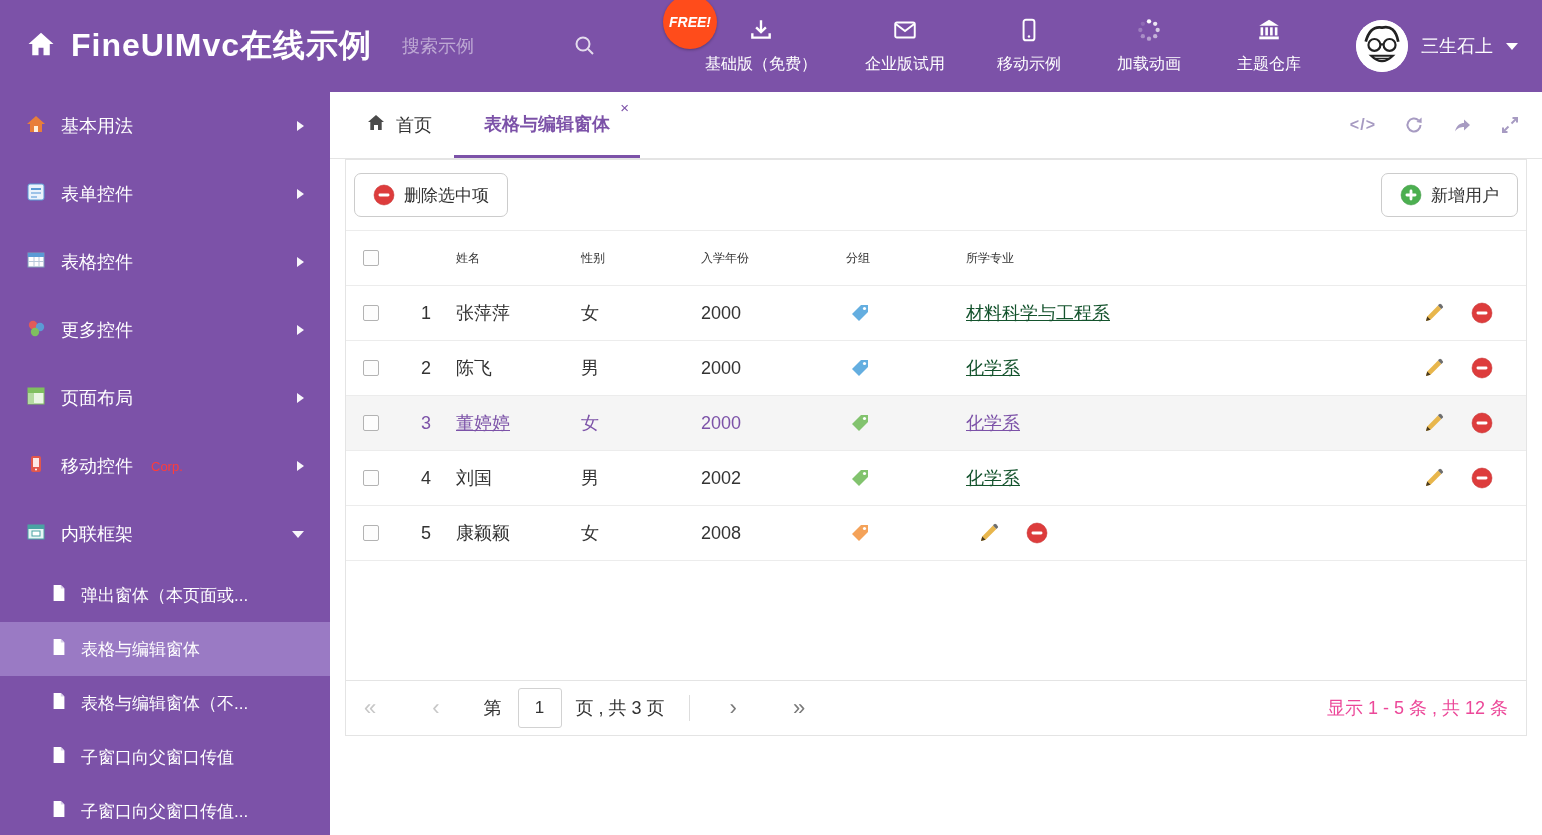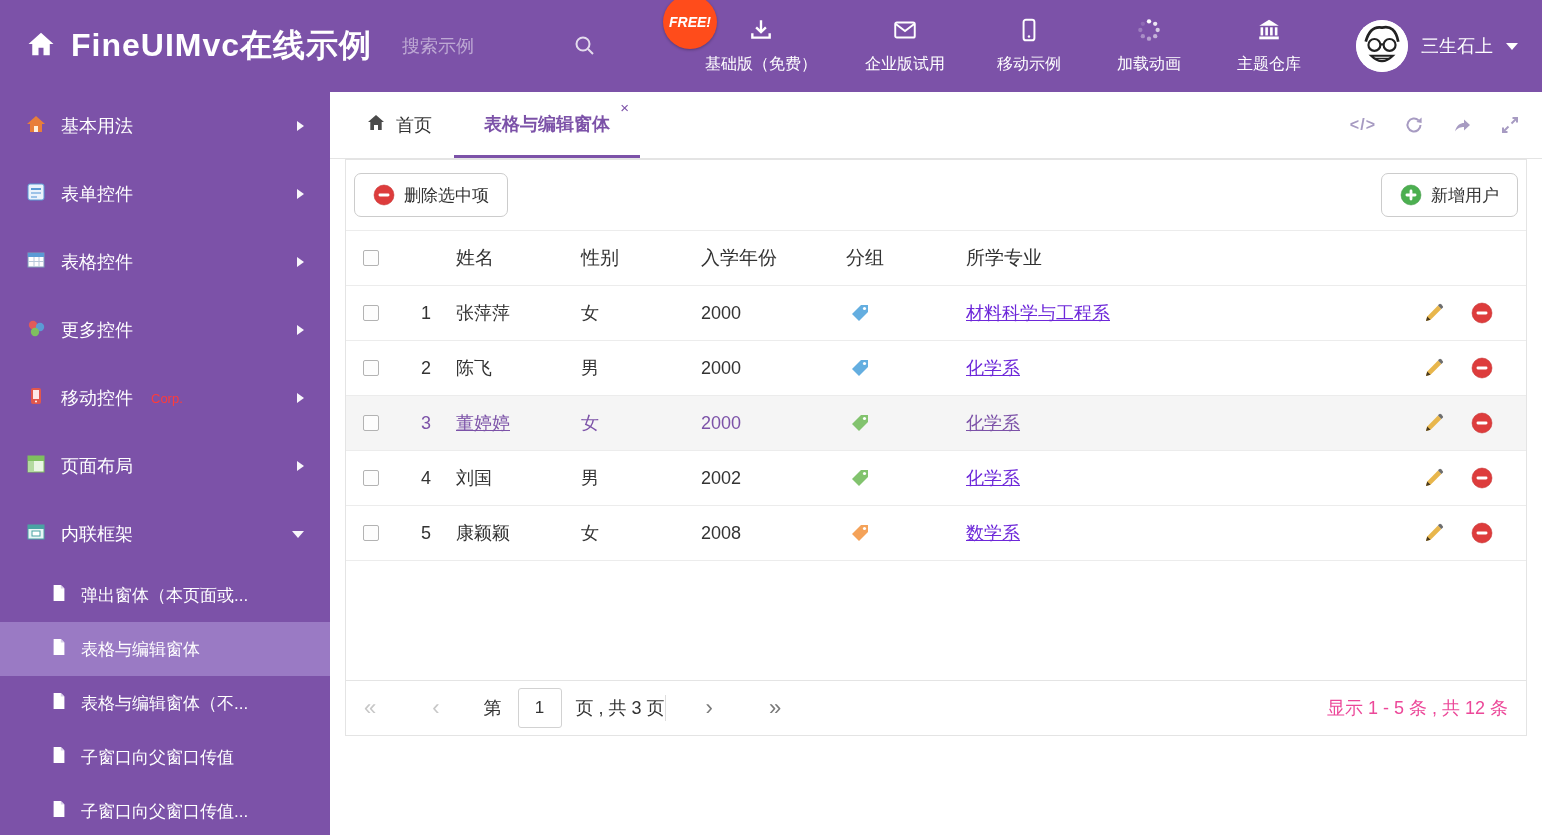--- a/index.html
+++ b/index.html
@@ -71,43 +71,43 @@
 
   .panel{margin:0 15px;border:1px solid var(--border);height:577px;display:flex;flex-direction:column;background:#fff}
   .toolbar{display:flex;justify-content:space-between;align-items:center;padding:13px 8px;
            border-bottom:1px solid #ececec}
   .btn{display:inline-flex;align-items:center;gap:9px;height:44px;padding:0 18px;border:1px solid #ccc;
        border-radius:7px;background:#fff;font-size:17px;color:#333;cursor:pointer;font-family:inherit}
   .btn .bicon{display:flex}
 
   .grid-head,.grid-row{display:grid;grid-template-columns:50px 60px 125px 120px 145px 120px 445px 1fr;
                        align-items:center;height:55px;border-bottom:1px solid #ececec;font-size:18px;color:#333}
-  .grid-head{font-size:19px}
+  .grid-head{font-size:12px}
   .grid-head .hcell{cursor:pointer}
   .cell-check{display:flex;justify-content:center}
   .checkbox{width:16px;height:16px;border:1px solid #b3b3b3;border-radius:2px;background:#fdfdfd;cursor:pointer}
   .cell-num{text-align:center}
-  .link{color:#6d28d9;text-decoration:underline;cursor:pointer}
+  .link{color:#14532d;text-decoration:underline;cursor:pointer}
   .cell-group{display:flex;align-items:center;padding-left:4px}
   .tagwrap{display:flex}
   .cell-actions{display:flex;align-items:center;gap:26px;padding-left:12px}
   .act{cursor:pointer;display:flex}
   .grid-row.selected{background:#f5f5f5;color:var(--purple)}
   .grid-row.selected .cell-num{color:var(--purple)}
   .grid-row.selected .cell-name{text-decoration:underline}
   .grid-row.selected .link{color:var(--purple)}
   .grid-spacer{flex:1}
 
   .pager{border-top:1px solid var(--border);height:55px;display:flex;align-items:center;
          padding:0 18px;font-size:18px;color:#333}
   .pg{cursor:pointer;font-size:22px;line-height:1;user-select:none}
   .pg.disabled{color:#c7c7c7}
   .pg.enabled{color:#7a7a7a}
   .mr56{margin-right:56px}.mr44{margin-right:44px}.mr16{margin-right:16px}
-  .mr14{margin-right:14px}.mr24{}.mr40{margin-right:40px}
+  .mr14{margin-right:14px}.mr24{margin-right:24px}.mr40{margin-right:40px}
   .page-input{width:44px;height:40px;border:1px solid #d2d2d2;border-radius:3px;text-align:center;
               font-size:17px;color:#333;font-family:inherit;outline:none}
   .pager-divider{width:1px;height:26px;background:#ddd}
   .pager-summary{margin-left:auto;font-size:18px;color:#ec4899}
   .hidden-defs{position:absolute;width:0;height:0;overflow:hidden}
 </style>
 </head>
 <body>
 
 <svg class="hidden-defs" aria-hidden="true">
@@ -279,38 +279,38 @@
             <circle cx="14" cy="9" r="4.2" fill="#5b9bd5"></circle>
             <circle cx="9" cy="14" r="4.2" fill="#7fbf5f"></circle>
           </svg>
       </span>
       <span>更多控件</span>
       <span class="chev tri-r"></span>
     </div>
     <div class="side-item">
       <span>
         <svg width="20" height="20" viewBox="0 0 20 20">
+            <rect x="2" y="2" width="16" height="16" fill="#eaf6e4" stroke="#7fbf5f"></rect>
+            <rect x="2" y="2" width="16" height="5" fill="#7fbf5f"></rect>
+            <rect x="2" y="7" width="6" height="11" fill="#b4dba0"></rect>
+          </svg>
+      </span>
+      <span>页面布局</span>
+      <span class="chev tri-r"></span>
+    </div>
+    <div class="side-item">
+      <span>
+        <svg width="20" height="20" viewBox="0 0 20 20">
             <rect x="5" y="2" width="10" height="16" rx="2" fill="#e2574c"></rect>
             <rect x="7" y="4" width="6" height="9" fill="#fde9e7"></rect>
             <circle cx="10" cy="15.5" r="1" fill="#fff"></circle>
           </svg>
       </span>
       <span>移动控件</span>
       <span class="corp-badge">Corp.</span>
-      <span class="chev tri-r"></span>
-    </div>
-    <div class="side-item">
-      <span>
-        <svg width="20" height="20" viewBox="0 0 20 20">
-            <rect x="2" y="2" width="16" height="16" fill="#eaf6e4" stroke="#7fbf5f"></rect>
-            <rect x="2" y="2" width="16" height="5" fill="#7fbf5f"></rect>
-            <rect x="2" y="7" width="6" height="11" fill="#b4dba0"></rect>
-          </svg>
-      </span>
-      <span>页面布局</span>
       <span class="chev tri-r"></span>
     </div>
     <div class="side-item">
       <span>
         <svg width="20" height="20" viewBox="0 0 20 20">
             <rect x="2" y="3" width="16" height="14" fill="#e8f6f6" stroke="#4aa3a3"></rect>
             <rect x="2" y="3" width="16" height="4" fill="#4aa3a3"></rect>
             <rect x="6" y="9" width="8" height="5" fill="#fff" stroke="#4aa3a3"></rect>
           </svg>
       </span>
@@ -552,21 +552,20 @@
         <div class="cell-name">康颖颖</div>
         <div>女</div>
         <div>2008</div>
         <div class="cell-group">
             <span class="tagwrap" style="color: rgb(244, 162, 89);">
               <svg width="20" height="20" viewBox="0 0 20 20">
                 <use href="#i-tag"></use>
               </svg>
             </span>
           </div>
-        <div><span class="link">数学系</span></div>
         <div class="cell-actions">
           <span class="act">
               <svg width="22" height="22" viewBox="0 0 22 22">
                 <use href="#i-pencil"></use>
               </svg>
             </span>
           <span class="act">
               <svg width="22" height="22" viewBox="0 0 22 22">
                 <use href="#i-del"></use>
               </svg>

